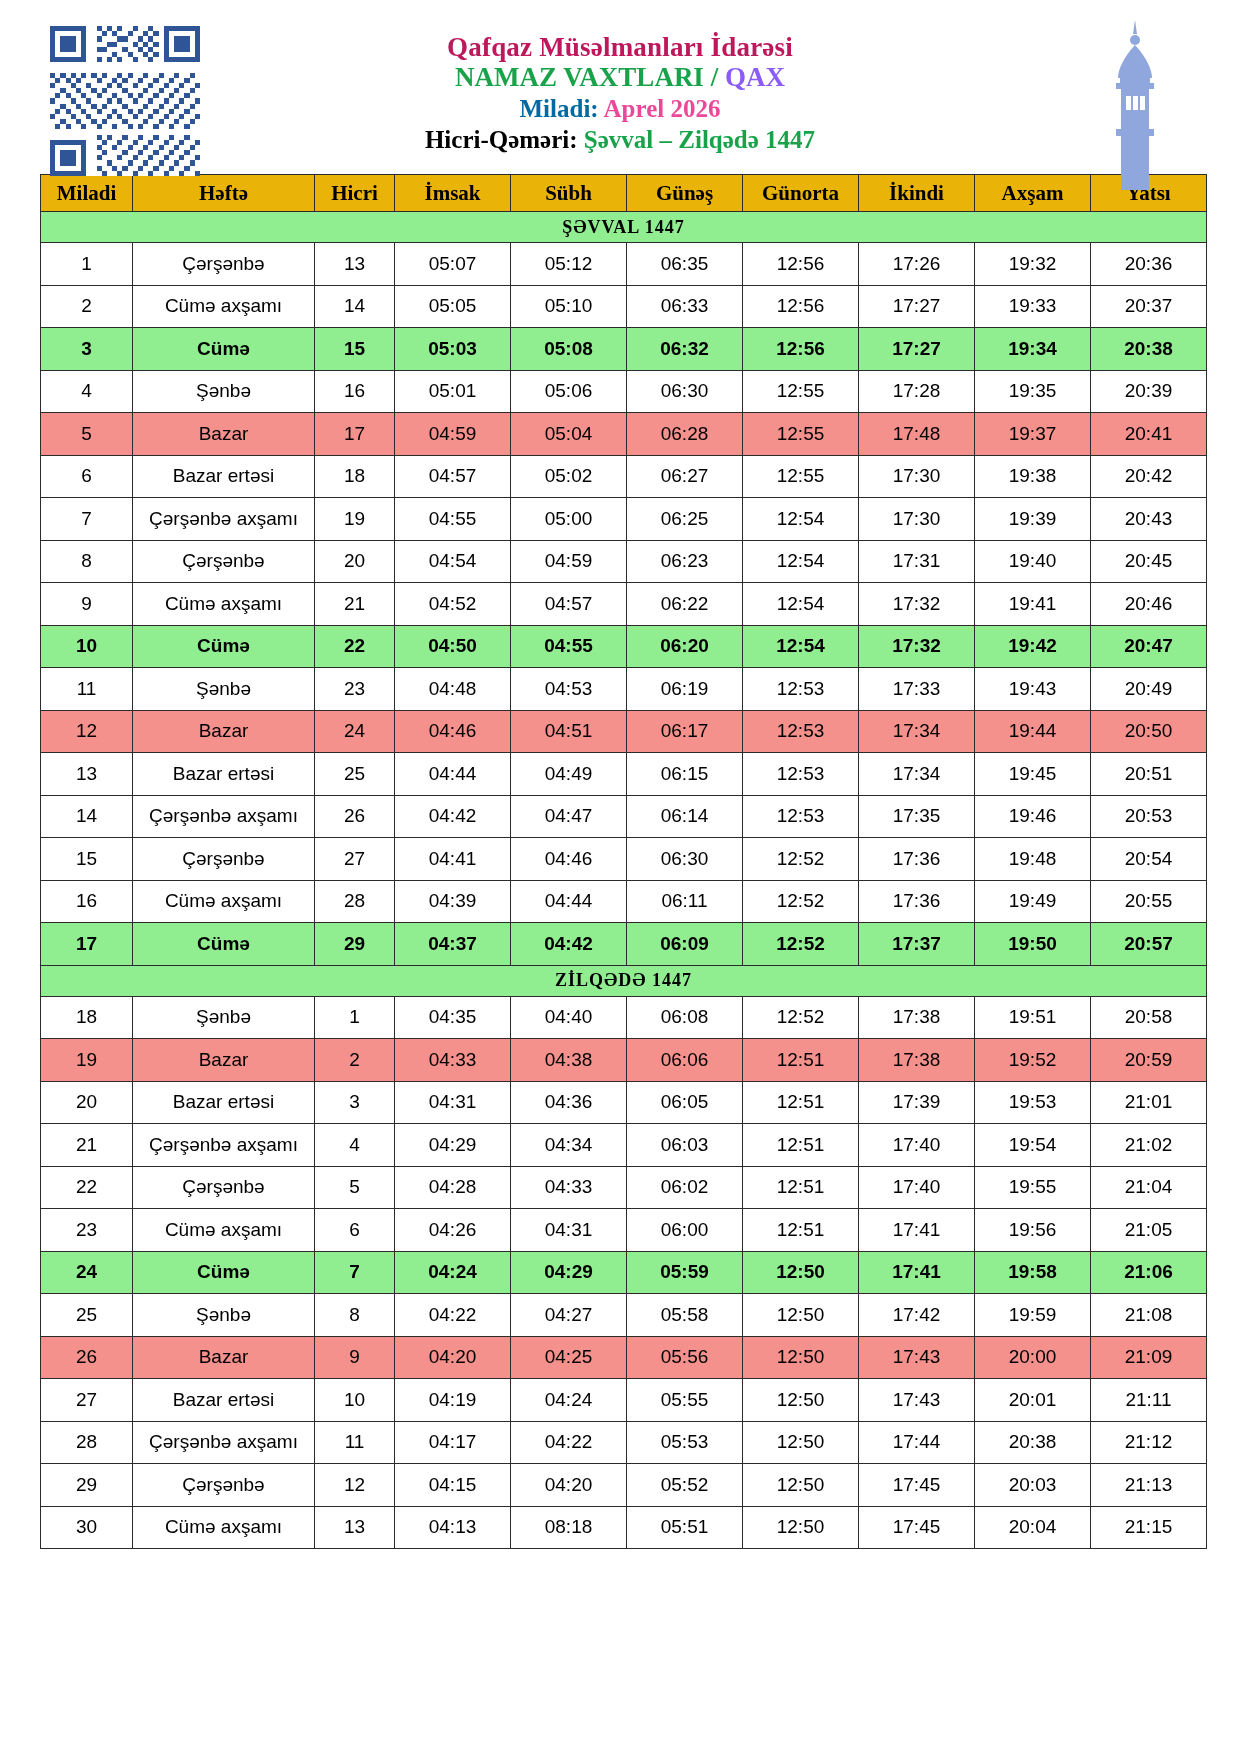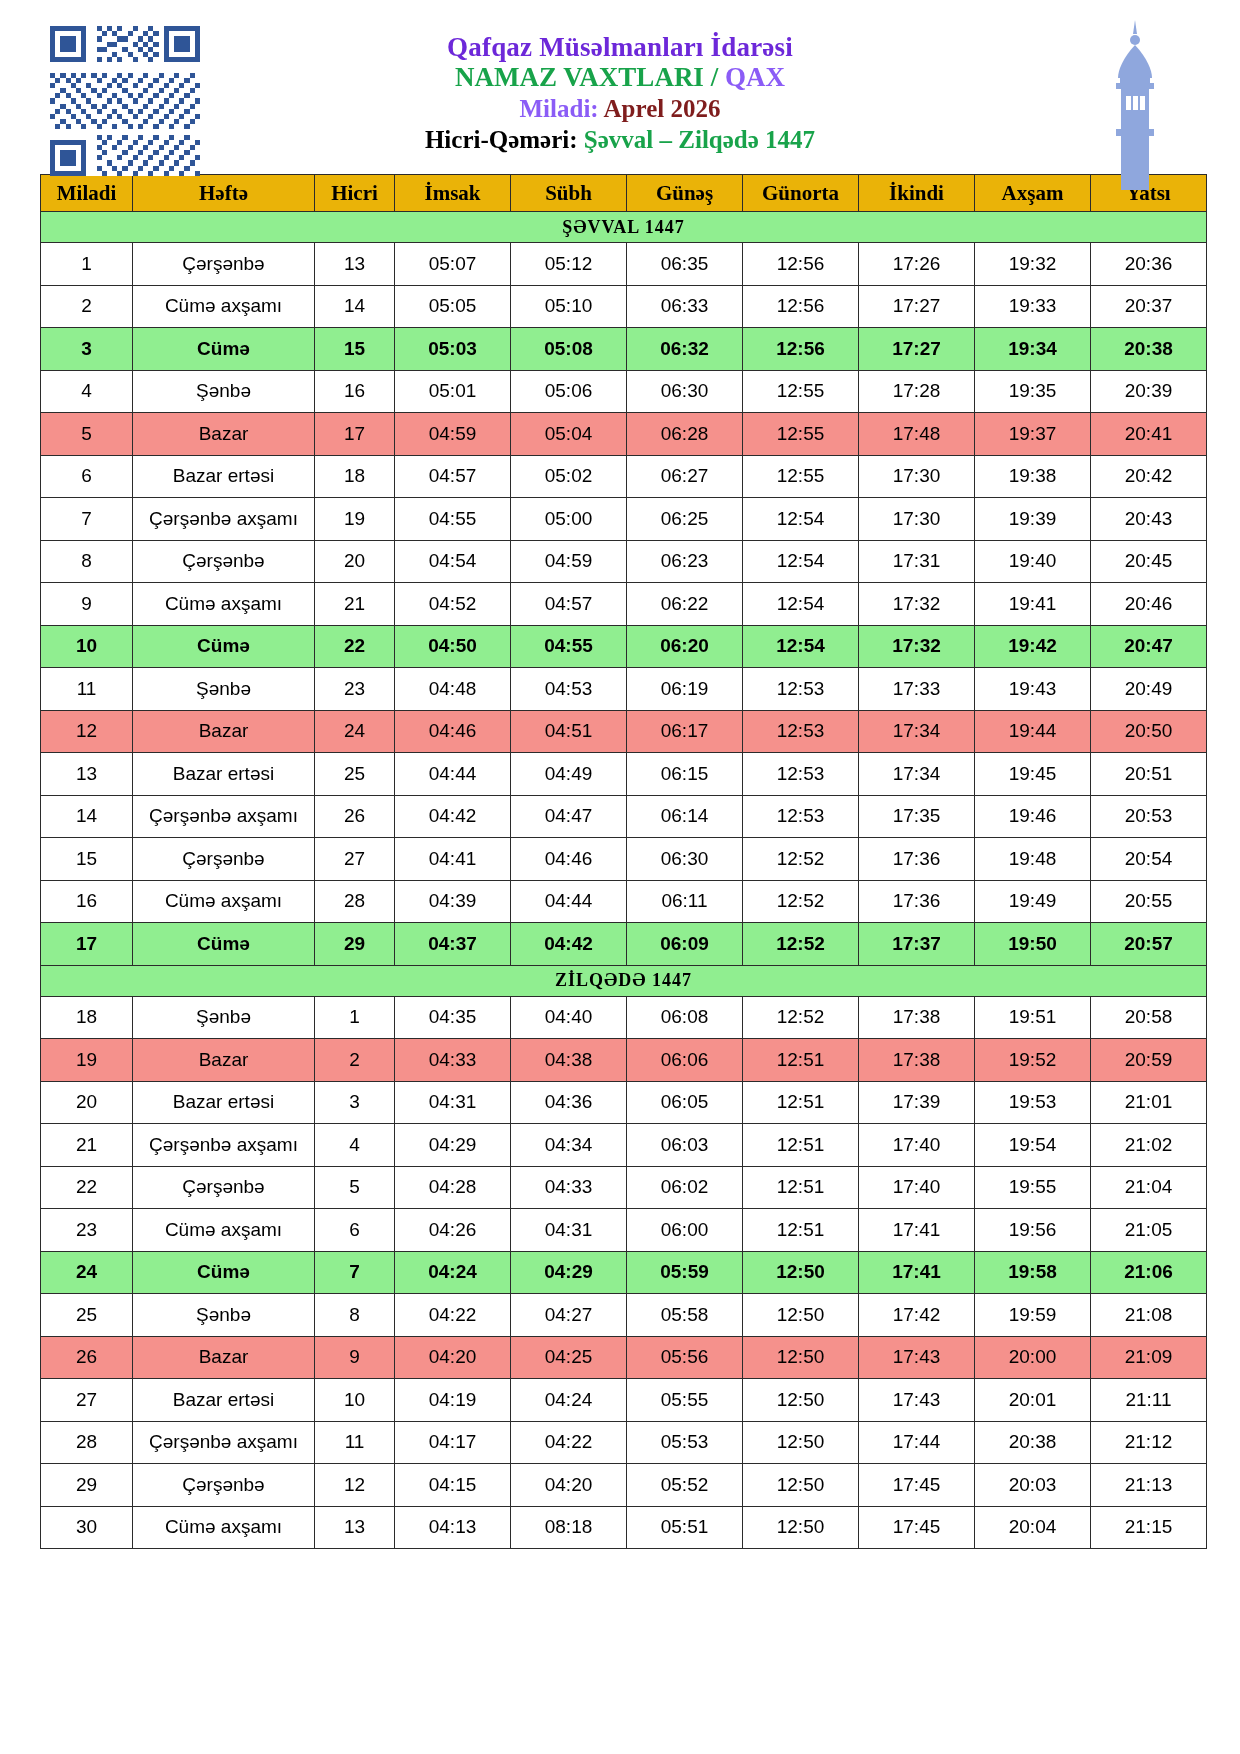--- a/index.html
+++ b/index.html
@@ -42,40 +42,40 @@
     height: 172px;
   }
   .titles {
     text-align: center;
     padding-top: 14px;
     font-family: "Liberation Serif", serif;
   }
   .t1 {
     font-size: 27px;
     font-weight: bold;
-    color: #6d28d9;
+    color: #be185d;
     line-height: 1.12;
     letter-spacing: .2px;
   }
   .t2 {
     font-size: 27px;
     font-weight: bold;
     line-height: 1.12;
     color: #18a34a;
   }
   .t2 .sep { color: #18a34a; }
   .t2 .city { color: #8b5cf6; }
   .t3 {
     font-size: 25px;
     font-weight: bold;
     line-height: 1.2;
     margin-top: 2px;
   }
-  .t3 .lbl { color: #8b5cf6; }
-  .t3 .val { color: #7f1d1d; }
+  .t3 .lbl { color: #0369a1; }
+  .t3 .val { color: #ec4899; }
   .t4 {
     font-size: 25px;
     font-weight: bold;
     line-height: 1.2;
     margin-top: 1px;
   }
   .t4 .lbl { color: #000; }
   .t4 .val { color: #18a34a; }
 
   

